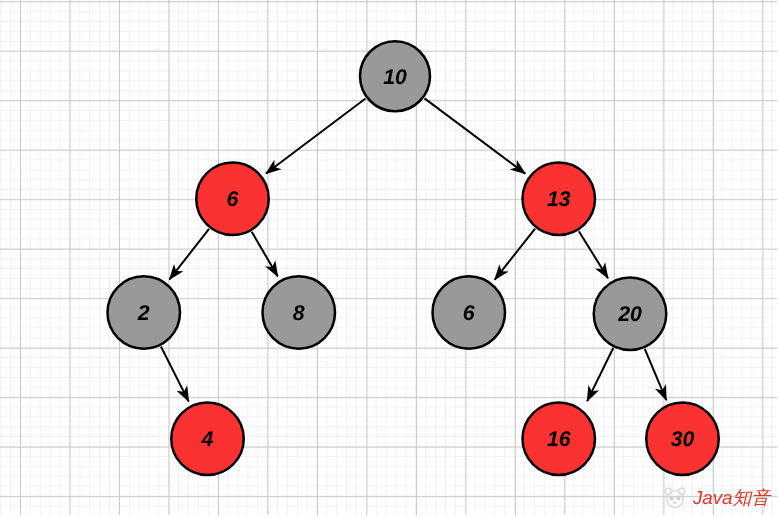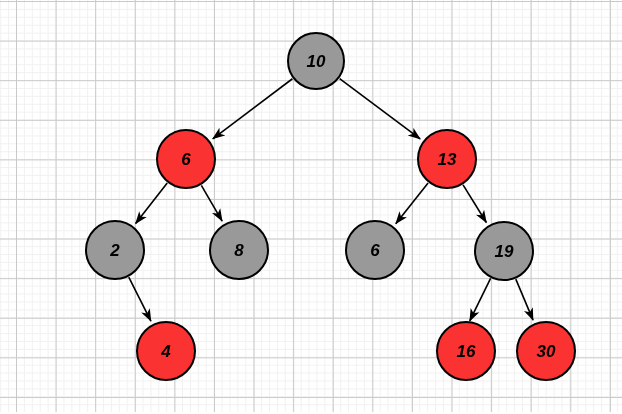--- a/index.html
+++ b/index.html
@@ -112,27 +112,38 @@
       <div class="node gray" style="left: 85px; top: 220px; width: 60px; height: 60px;">
         <span class="node-label">2</span>
       </div>
       <div class="node gray" style="left: 209px; top: 220px; width: 60px; height: 60px;">
         <span class="node-label">8</span>
       </div>
       <div class="node gray" style="left: 345px; top: 220px; width: 60px; height: 60px;">
         <span class="node-label">6</span>
       </div>
       <div class="node gray" style="left: 474px; top: 221px; width: 60px; height: 60px;">
-        <span class="node-label">19</span>
+        <span class="node-label">20</span>
       </div>
       <div class="node red" style="left: 136px; top: 321px; width: 60px; height: 60px;">
         <span class="node-label">4</span>
       </div>
-      <div class="node red" style="left: 436px; top: 321px; width: 60px; height: 60px;">
+      <div class="node red" style="left: 417px; top: 321px; width: 60px; height: 60px;">
         <span class="node-label">16</span>
       </div>
       <div class="node red" style="left: 516px; top: 321px; width: 60px; height: 60px;">
         <span class="node-label">30</span>
       </div>
     </div>
 
+  <div id="watermark">
+    <svg class="wm-logo" viewBox="0 0 24 24" xmlns="http://www.w3.org/2000/svg">
+      <circle cx="12" cy="13.5" r="8" fill="none" stroke="#d8d8d8" stroke-width="1.4"></circle>
+      <circle cx="5.6" cy="6.2" r="3.1" fill="none" stroke="#d8d8d8" stroke-width="1.4"></circle>
+      <circle cx="18.4" cy="6.2" r="3.1" fill="none" stroke="#d8d8d8" stroke-width="1.4"></circle>
+      <ellipse cx="8.8" cy="12.4" rx="2.1" ry="2.4" fill="#cfcfcf"></ellipse>
+      <ellipse cx="15.2" cy="12.4" rx="2.1" ry="2.4" fill="#cfcfcf"></ellipse>
+      <ellipse cx="12" cy="17" rx="1.6" ry="1.2" fill="#cfcfcf"></ellipse>
+    </svg>
+    <span class="wm-text">Java知音</span>
+  </div>
 
 </div>
 
 </body></html>

